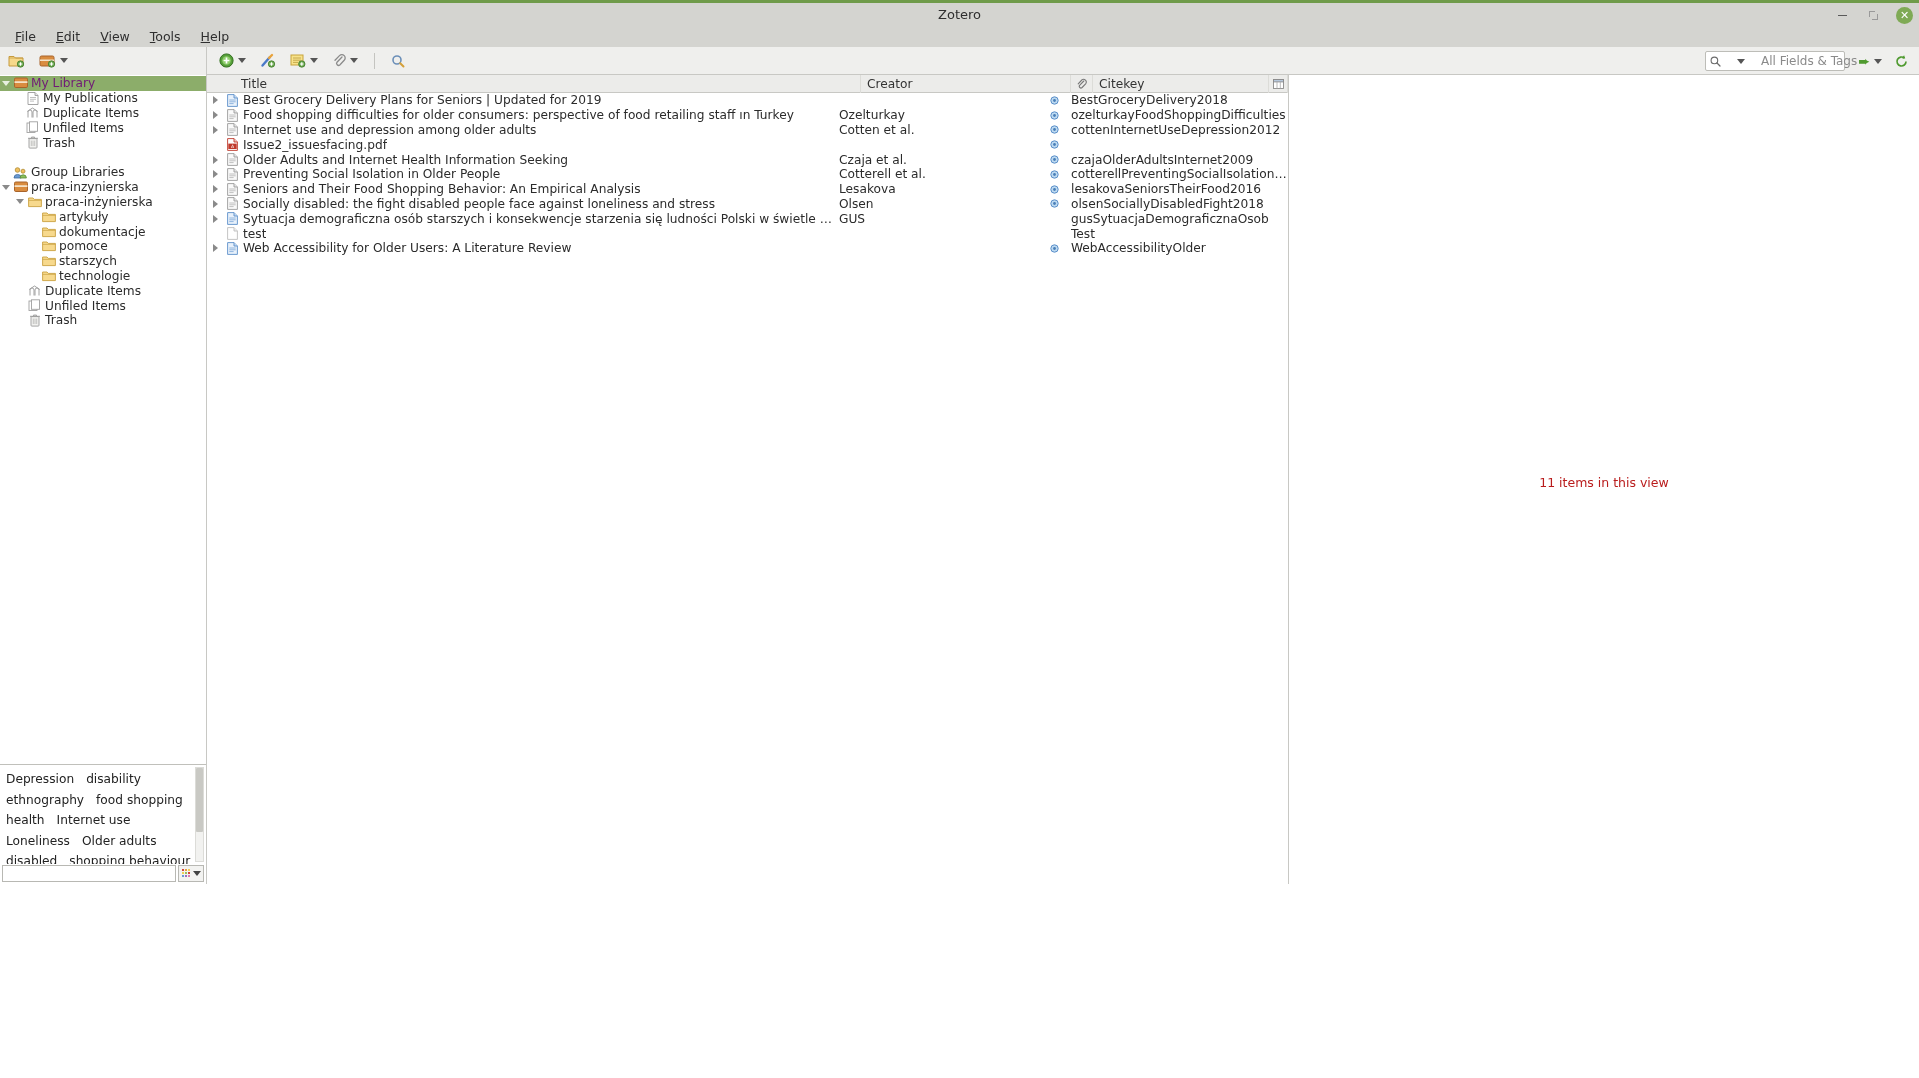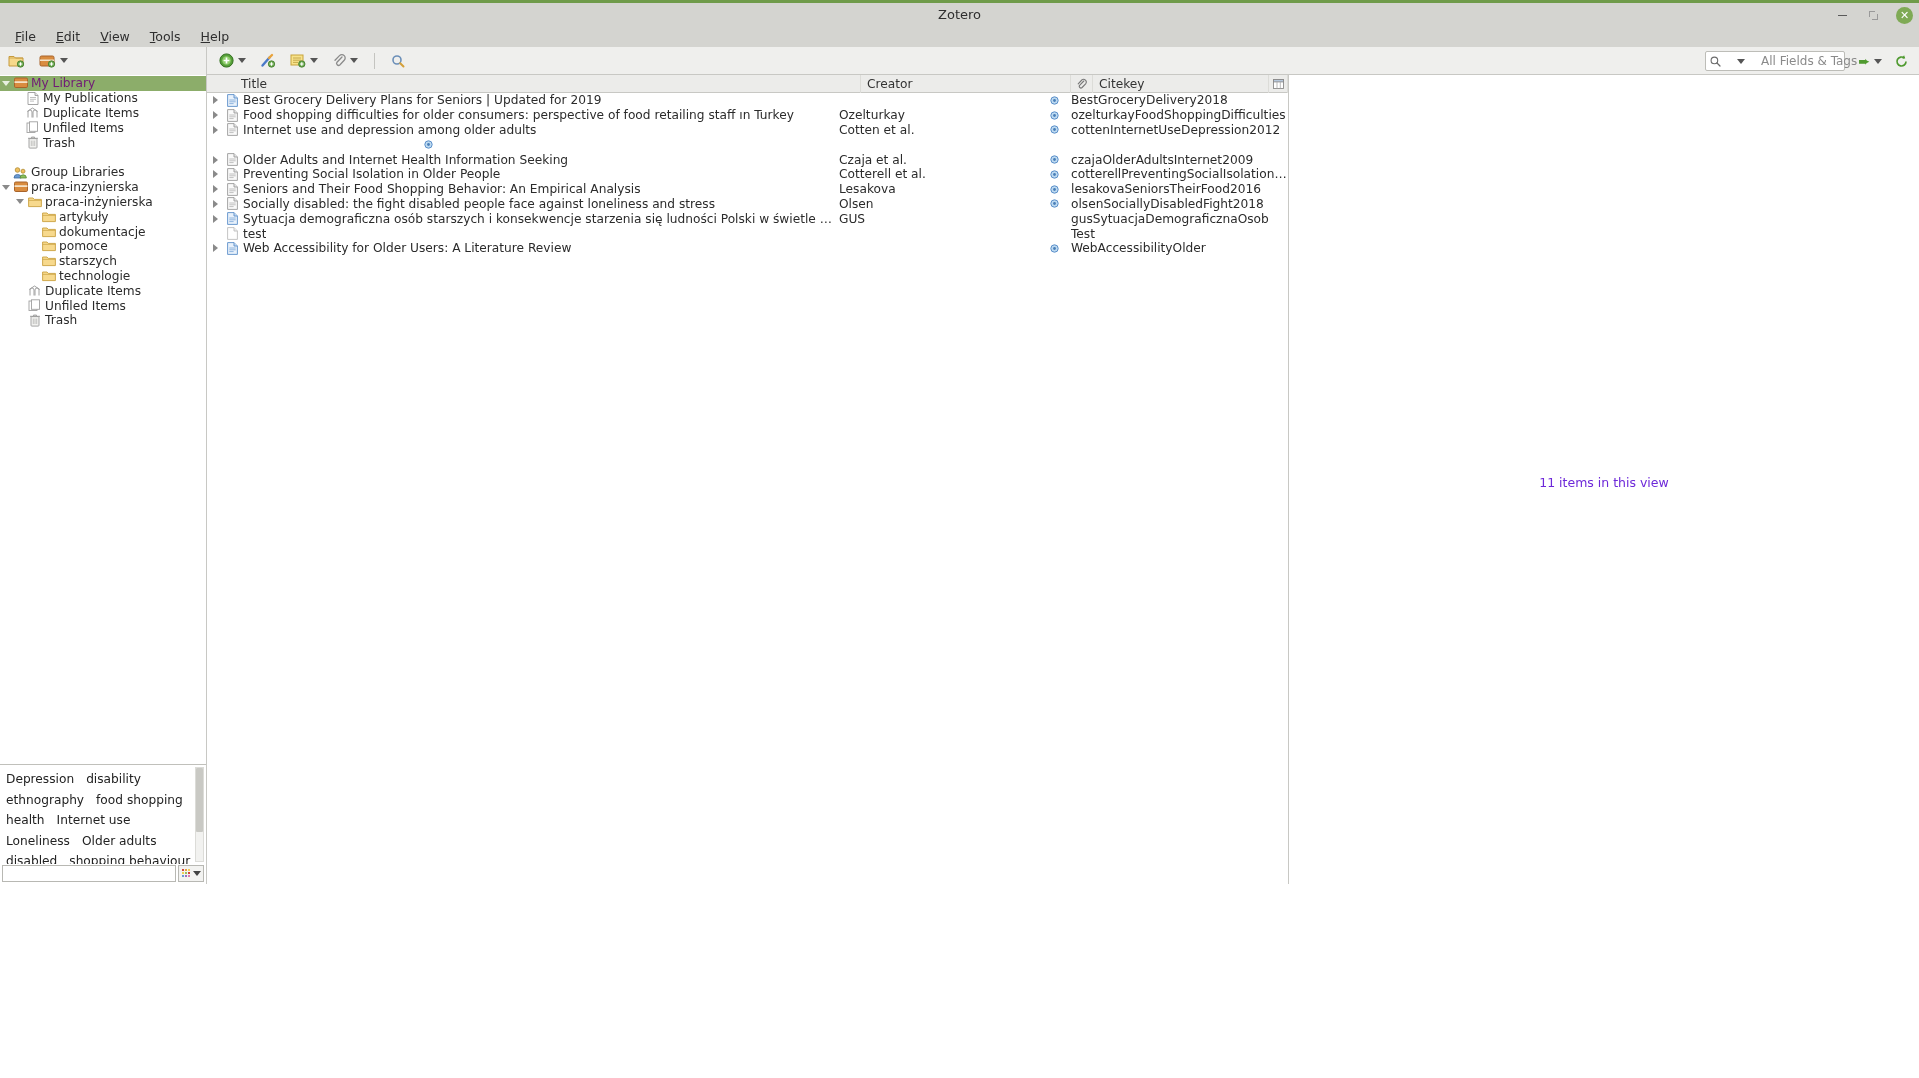--- a/index.html
+++ b/index.html
@@ -366,21 +366,21 @@
     width: 630px;
     flex: none;
     background: #ffffff;
     display: flex;
     align-items: flex-start;
     justify-content: center;
     padding-top: 400px;
   }
   .empty-msg {
     font-size: 12.5px;
-    color: #6d28d9;
+    color: #b91c1c;
   }
   svg { display: block; }
 </style>
 </head>
 <body>
 
 <div id="app">
 
   <div class="titlebar">
     <span class="title-text">Zotero</span>
@@ -837,20 +837,32 @@
           <div class="cell-attach">
             <svg width="9" height="9" viewBox="0 0 9 9">
                 <circle cx="4.5" cy="4.5" r="3.7" fill="#bcd9f0" stroke="#5b8fc9" stroke-width="1"></circle>
                 <circle cx="4.5" cy="4.5" r="1.4" fill="#4a7fb8"></circle>
               </svg>
           </div>
           <div class="cell-citekey">cottenInternetUseDepression2012</div>
         </div>
 
         <div class="item-row">
+          <div class="cell-title">
+            <span class="it-tw"></span>
+            <span class="it-icon">
+              <svg width="11" height="13" viewBox="0 0 11 13">
+                <path d="M0.6 0.6 H7 L10.4 4 V12.4 H0.6 Z" fill="#ffffff" stroke="#c0392b" stroke-width="0.9"></path>
+                <path d="M7 0.6 V4 H10.4" fill="#f2c6c0" stroke="#c0392b" stroke-width="0.9"></path>
+                <rect x="1.3" y="5.6" width="8.4" height="5.4" fill="#c0392b"></rect>
+                <text x="5.5" y="10" font-size="4.6" fill="#fff" text-anchor="middle" font-family="DejaVu Sans">A</text>
+              </svg>
+            </span>
+            <span class="it-label">Issue2_issuesfacing.pdf</span>
+          </div>
           <div class="cell-creator"></div>
           <div class="cell-attach">
             <svg width="9" height="9" viewBox="0 0 9 9">
                 <circle cx="4.5" cy="4.5" r="3.7" fill="#bcd9f0" stroke="#5b8fc9" stroke-width="1"></circle>
                 <circle cx="4.5" cy="4.5" r="1.4" fill="#4a7fb8"></circle>
               </svg>
           </div>
           <div class="cell-citekey"></div>
         </div>
 

